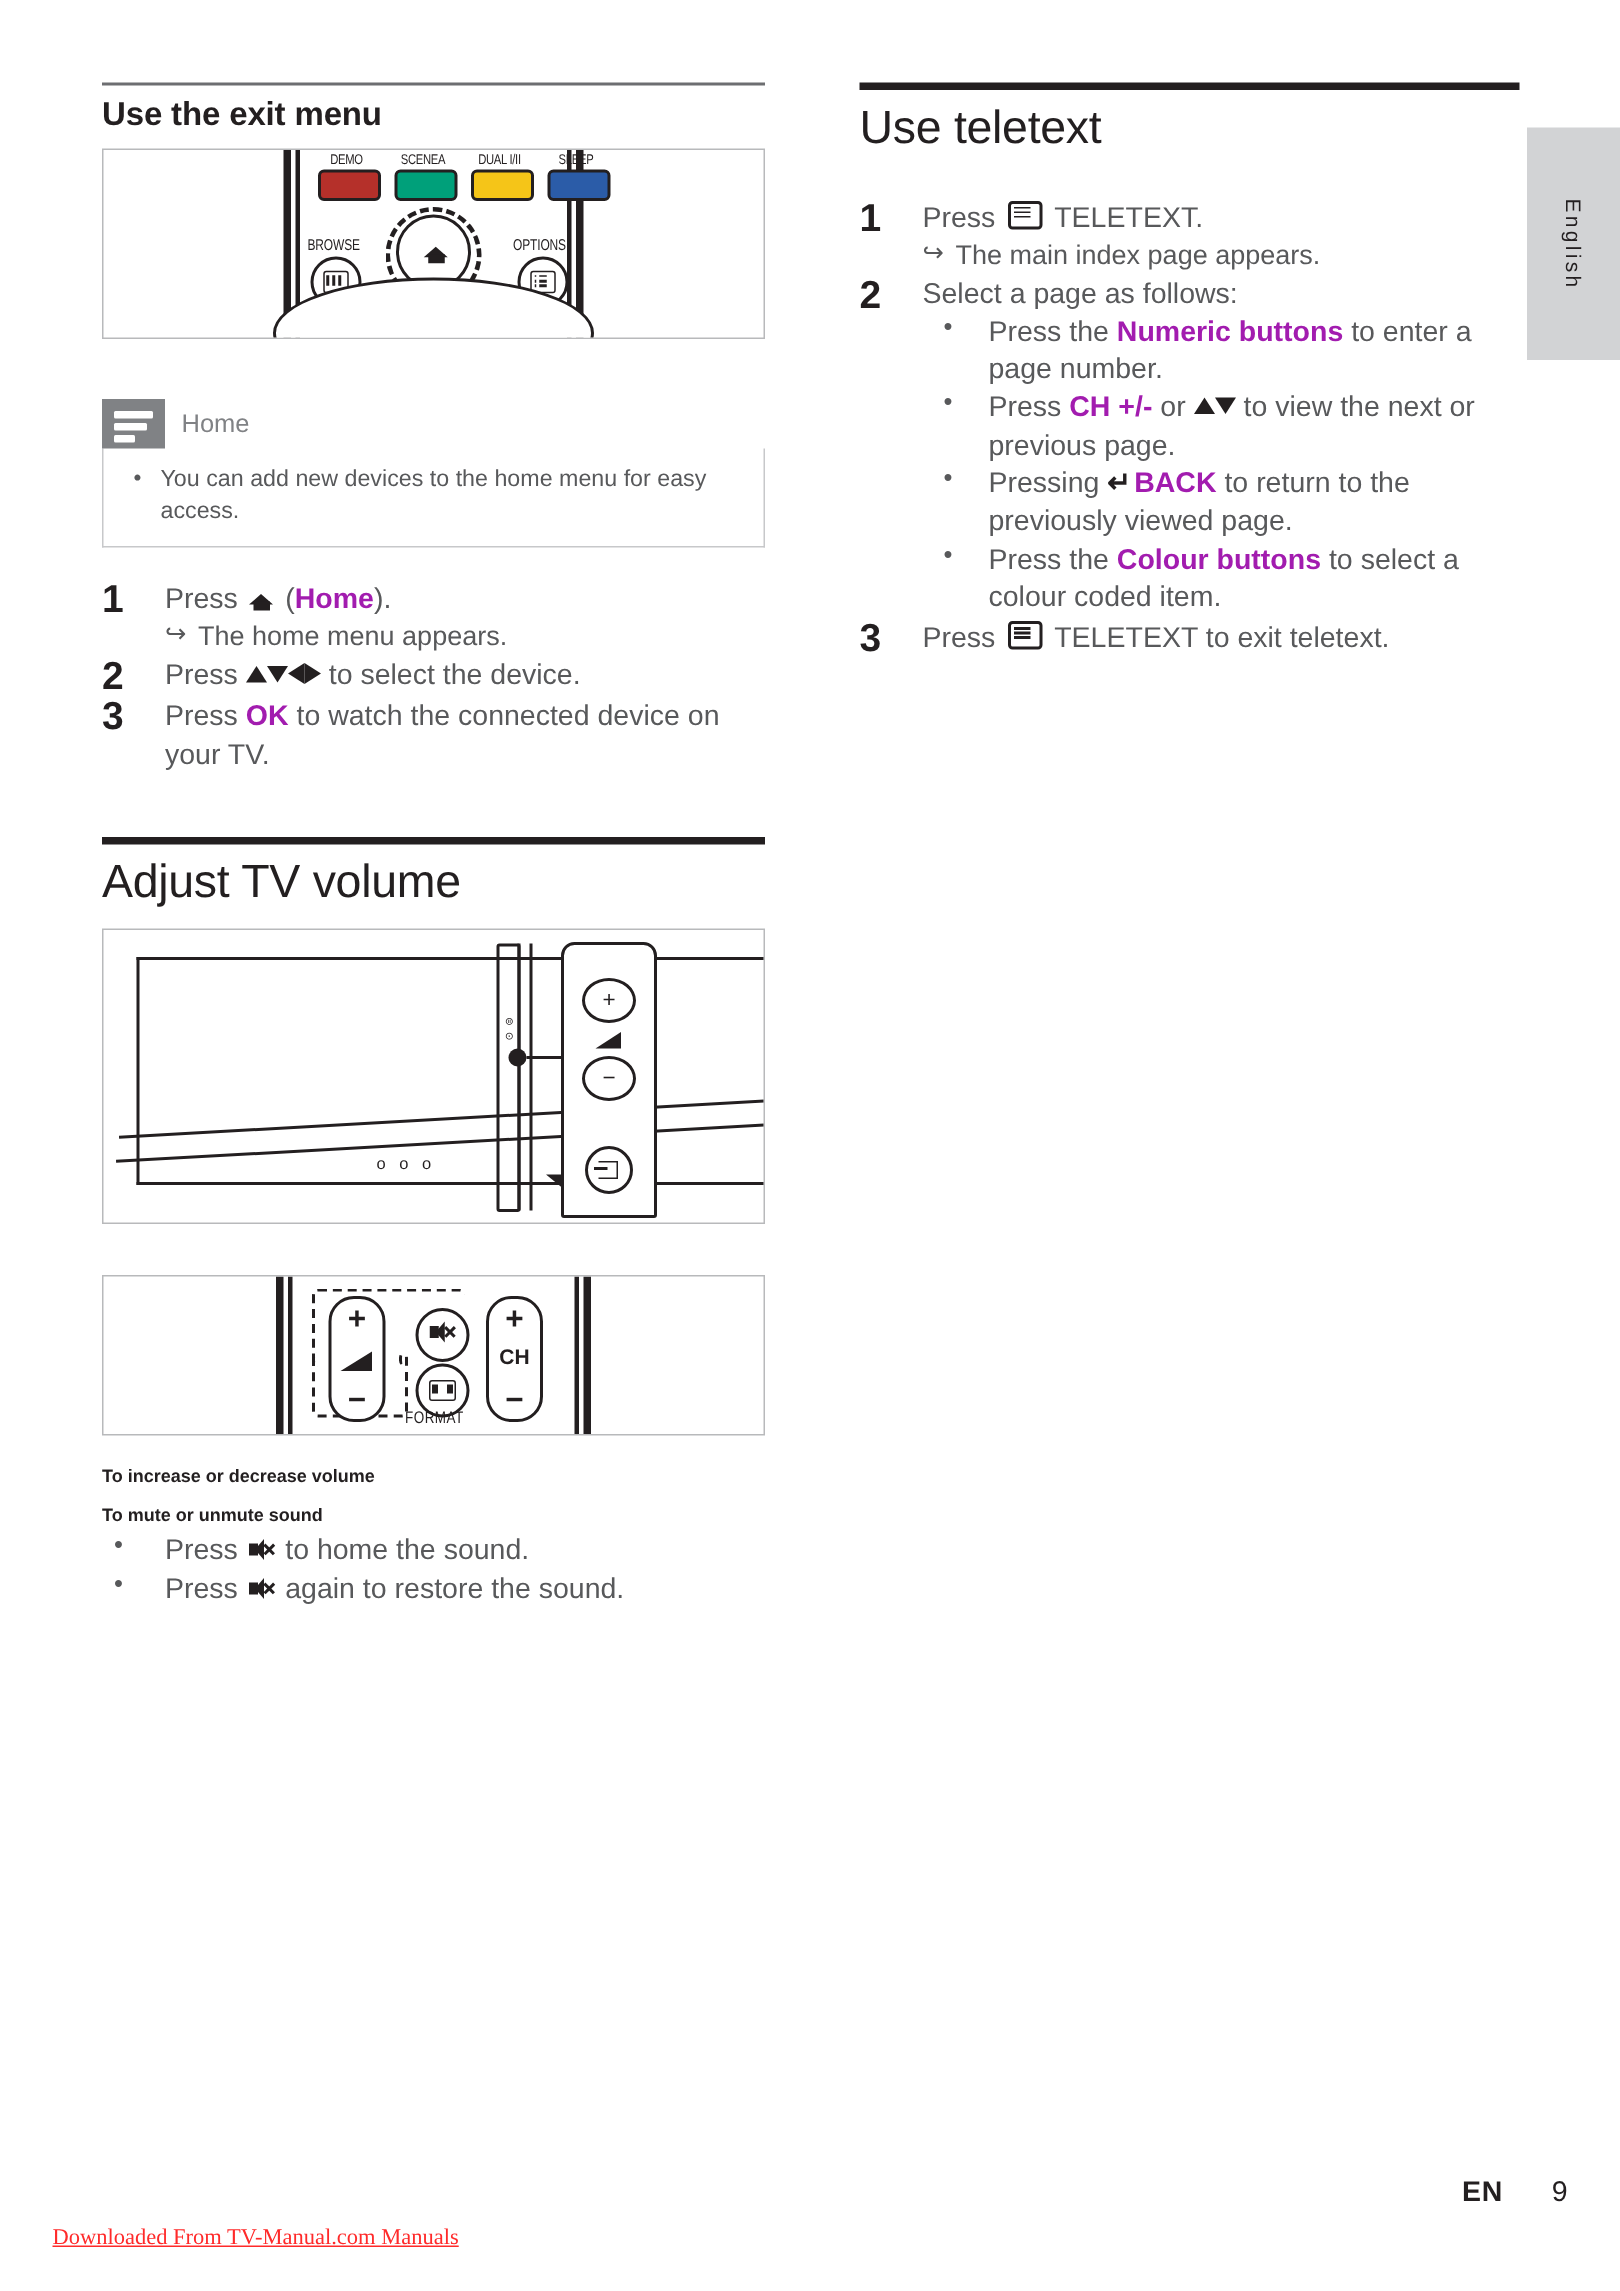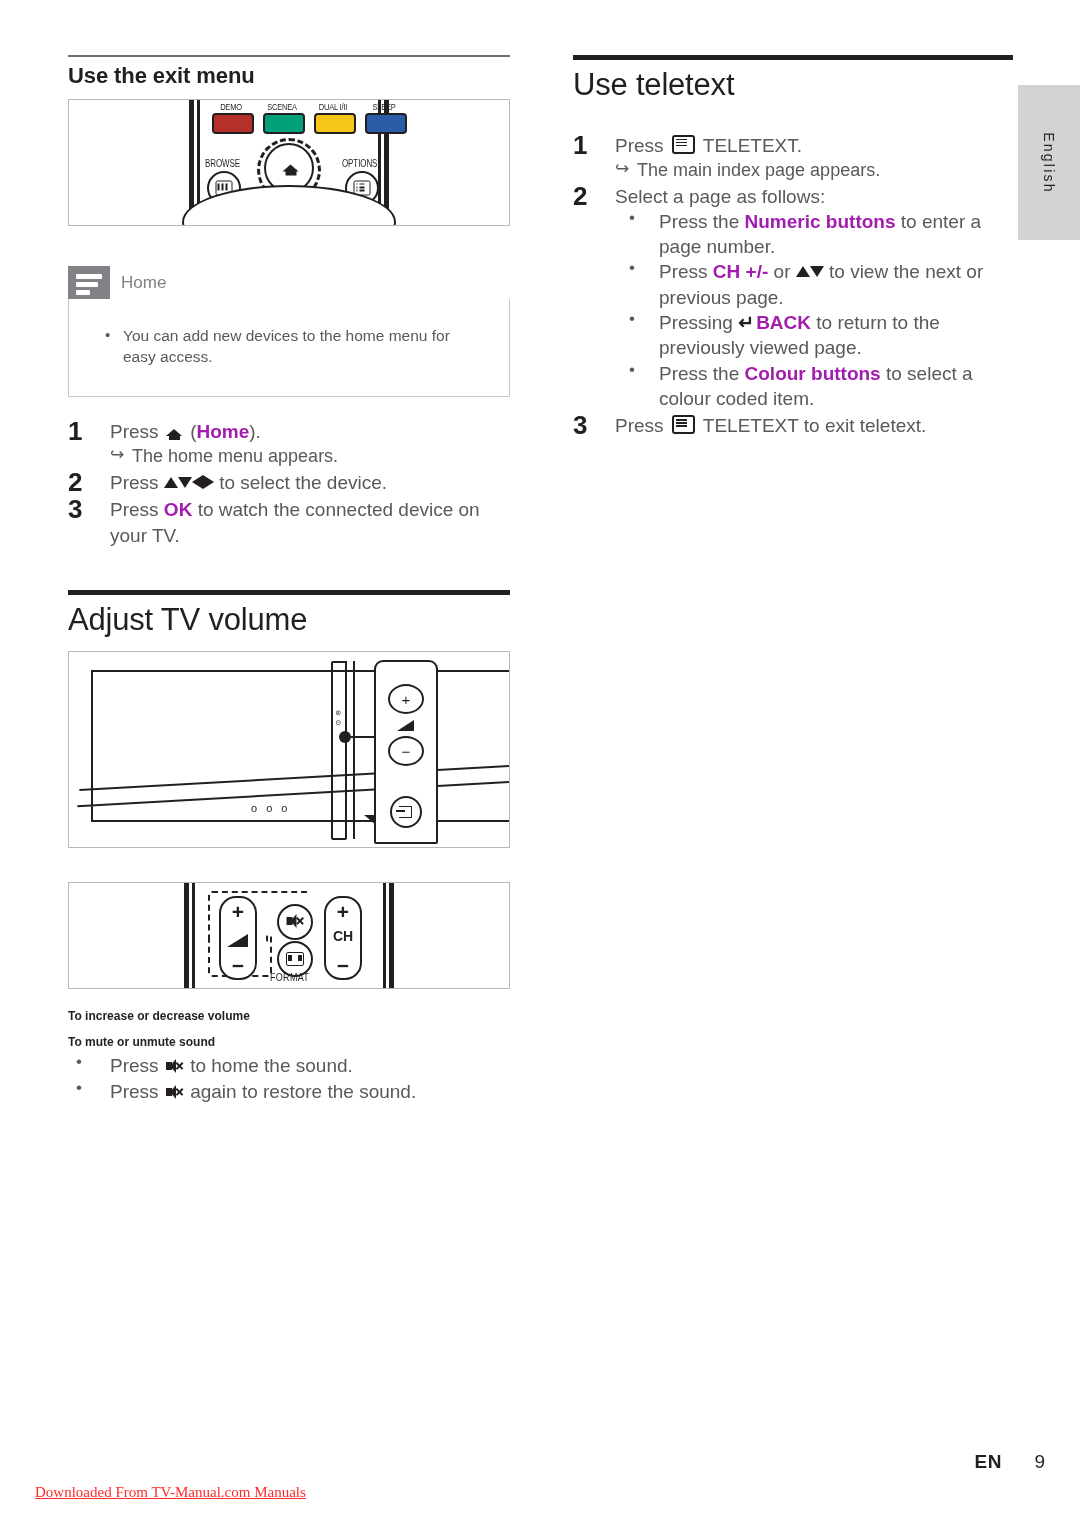--- a/index.html
+++ b/index.html
@@ -52,21 +52,21 @@
   }
   .note-icon i{position:absolute;background:#fff;height:5px;border-radius:1px;display:block;}
   .note-icon i:nth-child(1){left:8px;top:8px;width:26px;}
   .note-icon i:nth-child(2){left:8px;top:16px;width:22px;}
   .note-icon i:nth-child(3){left:8px;top:24px;width:14px;}
   .note-title{font-size:17px;color:#808285;margin-left:11px;}
   .note-body{
     border:1px solid #c7c8ca;border-top:none;padding:11px 14px 13px 14px;
     font-size:15.5px;line-height:1.33;color:#58595b;
   }
-  .note-body ul{margin:16px;padding:0;list-style:none;}
+  .note-body ul{margin:0;padding:0;list-style:none;}
   .note-body li{position:relative;padding-left:24px;}
   .note-body li:before{
     content:"\2022";position:absolute;left:6px;top:-1px;color:#58595b;font-size:15px;
   }
 
   
   ol.steps{margin:0;padding:0;list-style:none;}
   ol.steps > li{position:relative;padding-left:42px;margin-bottom:2px;}
   ol.steps > li .num{
     position:absolute;left:0;top:-4px;width:30px;text-align:left;

